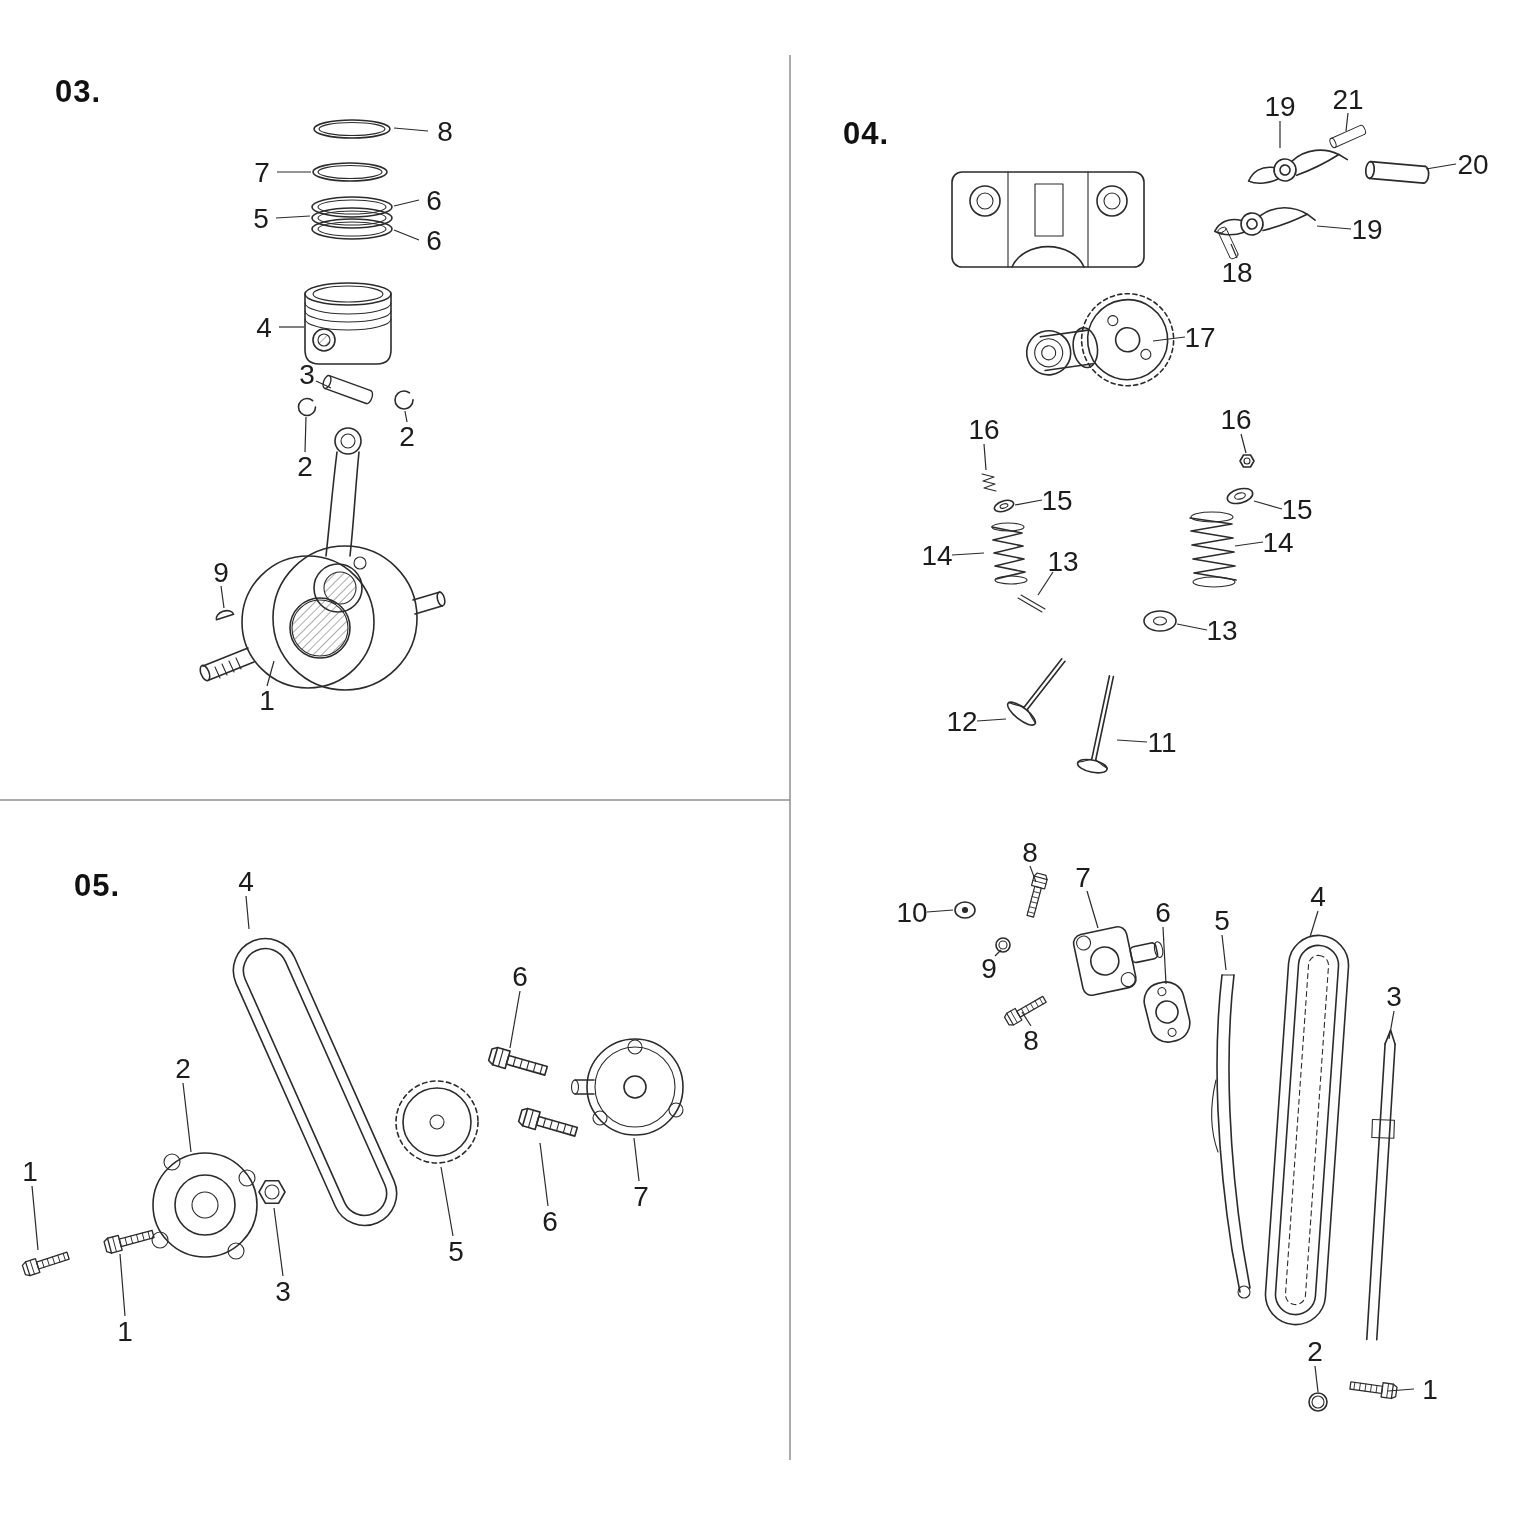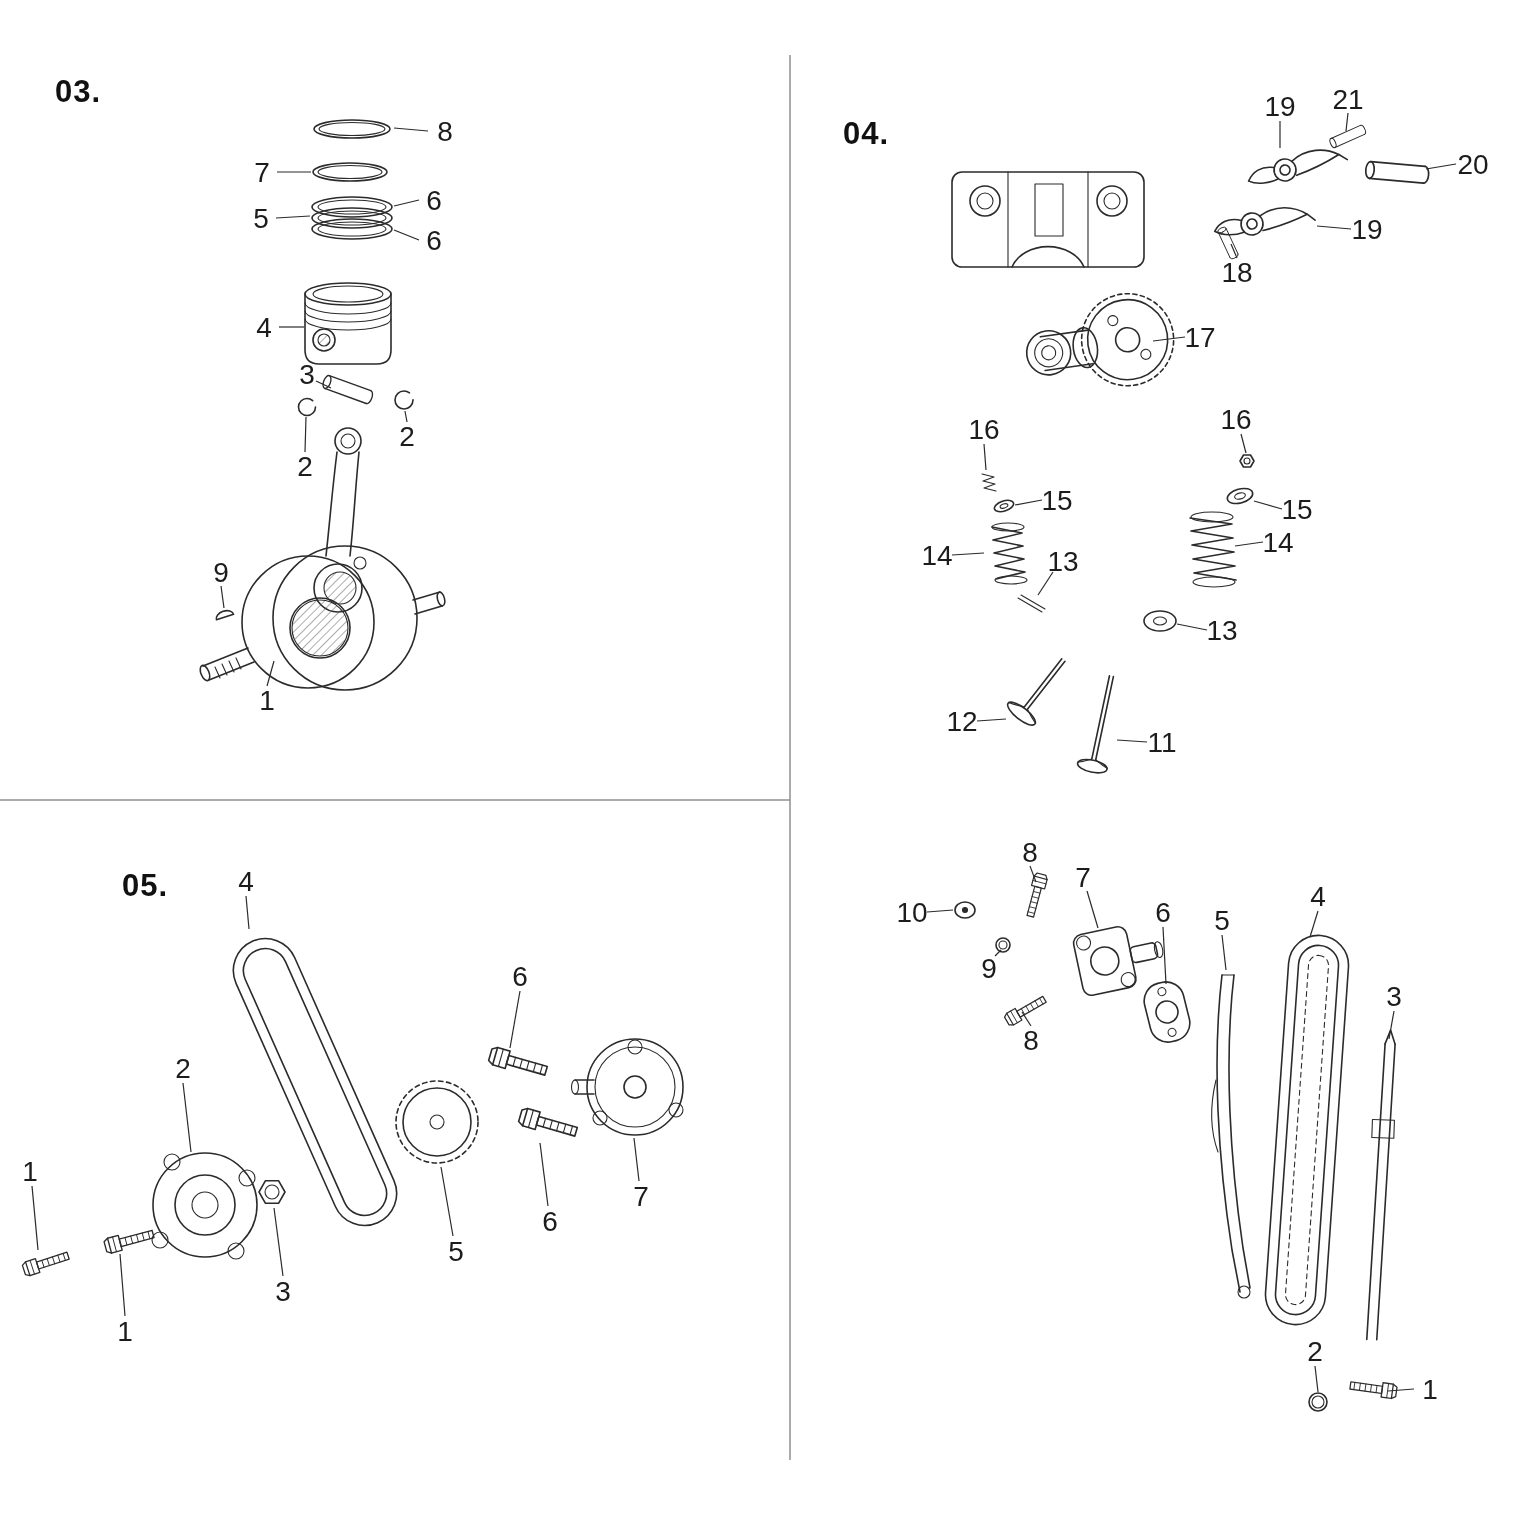--- a/index.html
+++ b/index.html
@@ -1,20 +1,20 @@
 <!DOCTYPE html>
 <html><head>
 <meta charset="utf-8">
 <style>
   html,body{margin:0;padding:0;background:#fff;}
   #canvas{position:relative;width:1514px;height:1514px;background:#ffffff;font-family:"Liberation Sans",sans-serif;overflow:hidden;}
   .section-header{position:absolute;font-weight:bold;font-size:31px;color:#111;letter-spacing:1px;}
   #hdr-03{left:55px;top:74px;}
   #hdr-04{left:843px;top:96px;margin-top:20px;}
-  #hdr-05{left:74px;top:868px;margin-left:48px;}
+  #hdr-05{left:74px;top:868px;}
   svg{position:absolute;left:0;top:0;}
   .part{stroke:#2b2b2b;fill:none;stroke-width:1.6;stroke-linecap:round;stroke-linejoin:round;}
   .thin{stroke-width:1.1;}
   .leader{stroke:#2b2b2b;stroke-width:1.2;fill:none;}
   .callout-text{font-family:"Liberation Sans",sans-serif;font-size:28px;fill:#1c1c1c;text-anchor:middle;dominant-baseline:central;}
   .divider{stroke:#8f8f8f;stroke-width:1.5;}
 </style>
 </head>
 <body>
 

